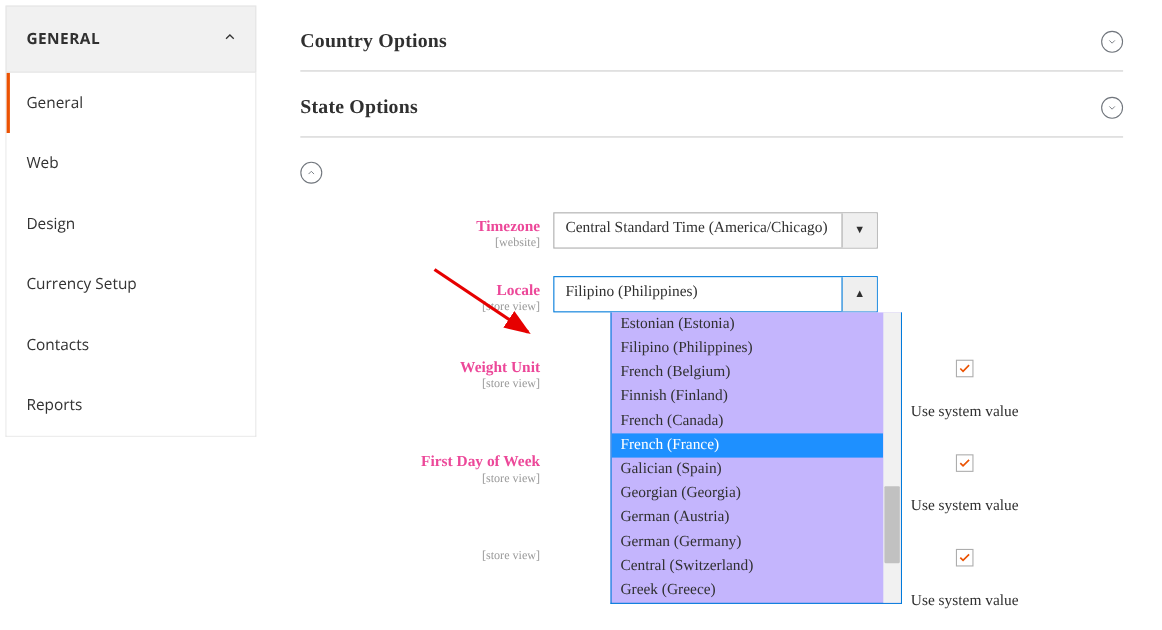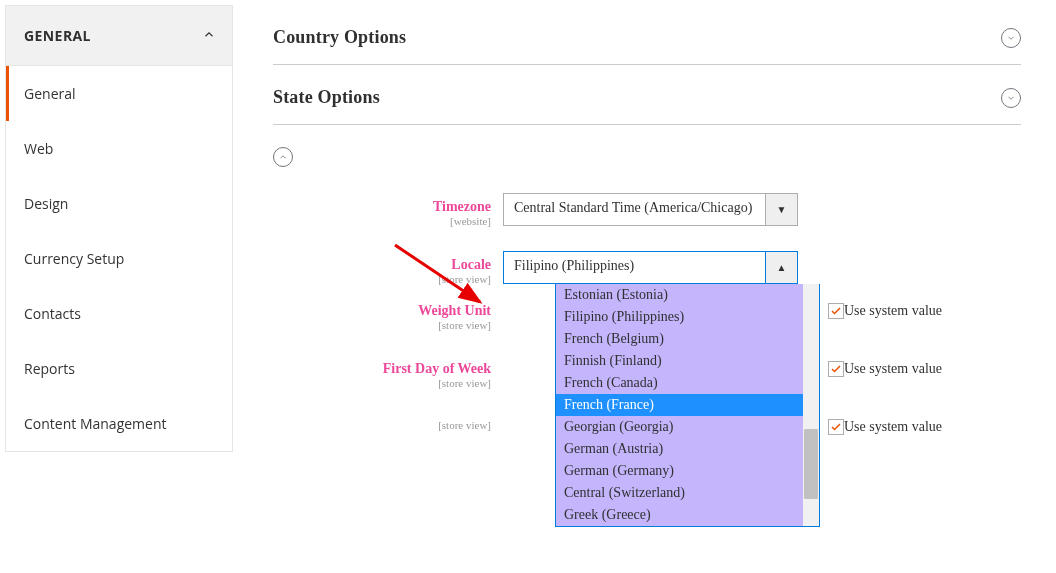--- a/index.html
+++ b/index.html
@@ -75,21 +75,21 @@
   }
   .label-col {
     width: 230px;
     text-align: right;
     padding-right: 12px;
     padding-top: 6px;
   }
   .label-col .lbl { font-size: 14px; font-weight: 600; color: #ec4899; }
   .label-col .scope { font-size: 11px; color: #999; }
   .field-col { width: 295px; }
-  .cb-col { padding-left: 30px; padding-top: 6px; display: flex; align-items: center; gap: 0; }
+  .cb-col { padding-left: 30px; padding-top: 6px; display: flex; align-items: center; gap: 24px; flex-direction: column; }
 
   .select {
     display: flex; height: 33px; border: 1px solid #adadad; background: #fff;
     width: 100%;
   }
   .select.open { border-color: #007bdb; }
   .select .val { flex: 1; padding: 6px 10px; overflow: hidden; white-space: nowrap; text-overflow: clip; }
   .select .btn {
     width: 32px; background: #efefef; border-left: 1px solid #adadad;
     display: flex; align-items: center; justify-content: center; font-size: 10px;
@@ -142,21 +142,20 @@
           </svg>
       </span>
     </div>
     <div class="side-items">
         <div class="side-item active">General</div>
         <div class="side-item">Web</div>
         <div class="side-item">Design</div>
         <div class="side-item">Currency Setup</div>
         <div class="side-item">Contacts</div>
         <div class="side-item">Reports</div>
-        <div class="side-item">Content Management</div>
       </div>
   </div>
 
   <div class="main">
 
     <div class="section-head">
       <span class="section-title">Country Options</span>
       <span class="circ-chev">
         <svg viewBox="0 0 24 24" fill="none" stroke="#71767d" stroke-width="2">
             <polyline points="6 9 12 15 18 9"></polyline>
@@ -208,33 +207,34 @@
           </div>
         </div>
         <div class="dropdown">
           <div class="dd-list">
               <div class="dd-opt">Estonian (Estonia)</div>
               <div class="dd-opt">Filipino (Philippines)</div>
               <div class="dd-opt">French (Belgium)</div>
               <div class="dd-opt">Finnish (Finland)</div>
               <div class="dd-opt">French (Canada)</div>
               <div class="dd-opt hl">French (France)</div>
+              <div class="dd-opt">Galician (Spain)</div>
               <div class="dd-opt">Georgian (Georgia)</div>
               <div class="dd-opt">German (Austria)</div>
               <div class="dd-opt">German (Germany)</div>
               <div class="dd-opt">Central (Switzerland)</div>
               <div class="dd-opt">Greek (Greece)</div>
             </div>
           <div class="dd-scroll">
             <div class="dd-thumb"></div>
           </div>
         </div>
       </div>
 
-      <div class="form-row" style="margin-top:12px;">
+      <div class="form-row" style="margin-top:36px;">
         <div class="label-col">
           <div class="lbl">Weight Unit</div>
           <div class="scope">[store view]</div>
         </div>
         <div class="field-col"></div>
         <div class="cb-col">
           <span class="checkbox">
             <svg viewBox="0 0 24 24" fill="none" stroke="#eb5202" stroke-width="3">
                 <polyline points="4 12 9 17 20 6"></polyline>
               </svg>

